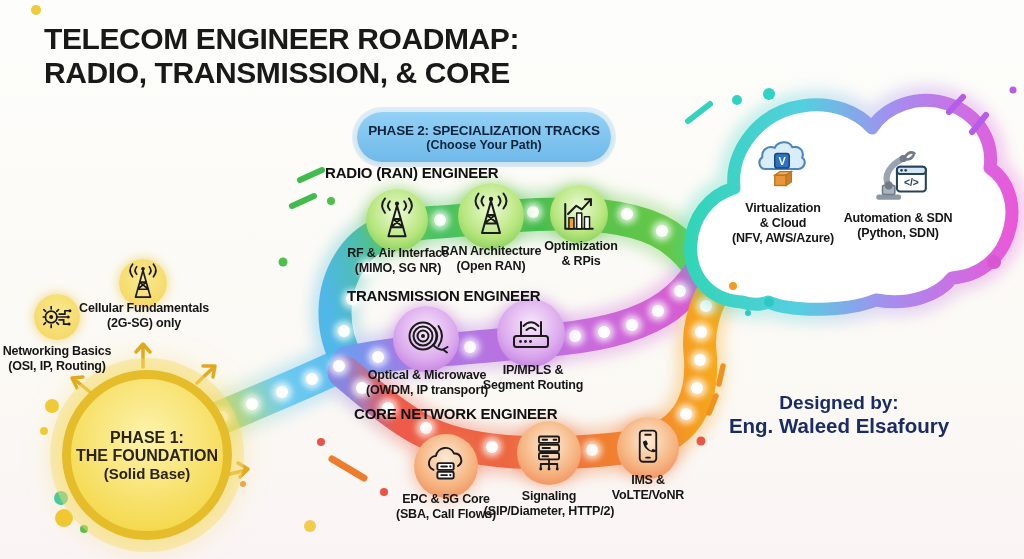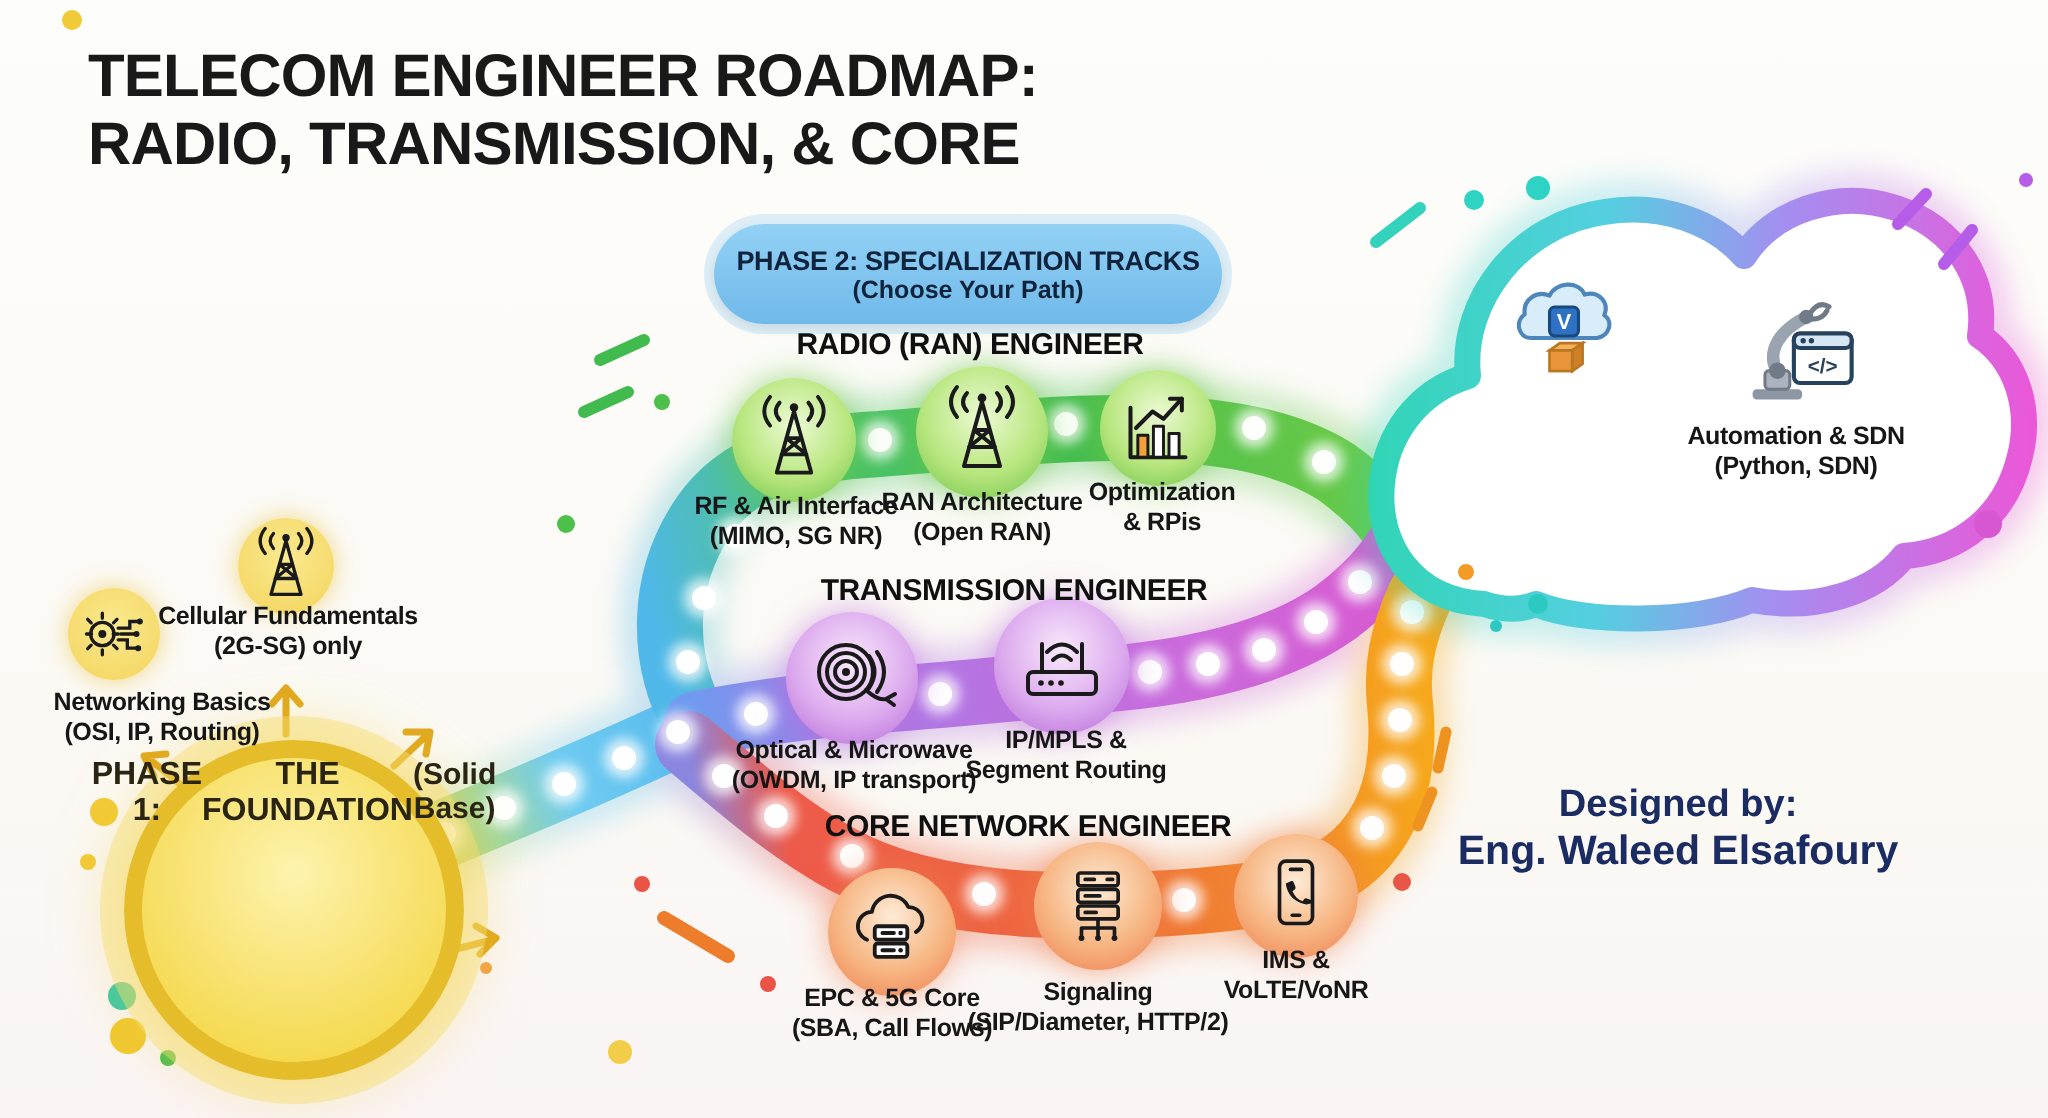--- a/index.html
+++ b/index.html
@@ -17,42 +17,42 @@
     justify-content:center;color:#10233c;}
   .pill .t{font-weight:800;font-size:13.5px;letter-spacing:-0.2px;}
   .pill .s{font-weight:700;font-size:12.5px;}
   .pill2{left:357px;top:112px;width:254px;height:50px;
     background:linear-gradient(180deg,#93d1f5,#6fb9ea);
     box-shadow:0 0 0 5px rgba(150,205,242,.30),0 2px 6px rgba(0,0,0,.12);}
   .pill3{left:727px;top:22px;width:238px;height:55px;color:#101018;
     background:linear-gradient(90deg,#3ed2b2 0%,#7d9aea 45%,#e75bd6 100%);
     box-shadow:0 0 0 5px rgba(210,150,230,.25),0 2px 6px rgba(0,0,0,.12);}
   
-  .track-heading{z-index:6;width:320px;text-align:center;font-weight:800;font-size:15px;
+  .track-heading{z-index:6;width:320px;font-weight:800;font-size:15px;
     color:#101010;letter-spacing:-0.2px;}
   
   .node{z-index:4;border-radius:50%;display:flex;align-items:center;justify-content:center;}
   .node svg{display:block;}
   .ran{background:radial-gradient(circle at 50% 38%,#ecfad4 0%,#b8e67e 55%,#6cc24a 100%);
     box-shadow:0 0 16px rgba(110,200,70,.65);}
   .trx{background:radial-gradient(circle at 50% 38%,#f8e9fb 0%,#dcaaee 55%,#b468d6 100%);
     box-shadow:0 0 16px rgba(190,110,220,.6);}
   .core{background:radial-gradient(circle at 50% 38%,#fdebd6 0%,#f6b480 55%,#ee7b50 100%);
     box-shadow:0 0 16px rgba(240,130,80,.6);}
   .found{background:radial-gradient(circle at 50% 40%,#fae98f 0%,#f3d45c 100%);
     box-shadow:0 0 12px rgba(235,200,80,.7);}
   
   .node-label{z-index:6;text-align:center;font-weight:700;font-size:12.5px;line-height:1.18;
     color:#161616;letter-spacing:-0.2px;}
   
   .phase1{left:62px;top:370px;width:170px;height:170px;border-radius:50%;z-index:3;
     background:radial-gradient(circle at 50% 38%,#fdf3ae 0%,#f5da52 75%,#f0cf3e 100%);
     border:9px solid #e5bd2a;box-sizing:border-box;
     box-shadow:0 0 0 12px rgba(247,222,110,.45),0 0 34px rgba(240,200,40,.55);
-    display:flex;justify-content:center;text-align:center;
+    display:flex;flex-direction:column;justify-content:center;text-align:center;
     color:#2a2413;font-weight:800;}
   .phase1 .l1{font-size:16px;}
   .phase1 .l2{font-size:16px;}
   .phase1 .l3{font-size:15px;font-weight:700;}
   
   .credit{left:704px;top:392px;width:270px;z-index:6;text-align:center;color:#1b2c63;}
   .credit .c1{font-weight:800;font-size:19px;}
   .credit .c2{font-weight:800;font-size:20.5px;}
 </style>
 </head>
@@ -391,21 +391,21 @@
         <g fill="none" stroke="#1a1a1a" stroke-width="2" stroke-linecap="round">
           <circle cx="24" cy="7" r="2.2" fill="#1a1a1a" stroke="none"></circle>
           <path d="M24 9 L15 41 M24 9 L33 41 M20 23 L28 23 M17.5 31.5 L30.5 31.5 M20 23 L30.5 31.5 M28 23 L17.5 31.5 M15 41 L33 41"></path>
           <path d="M16.5 4.5 Q12.5 9 16.5 13.5"></path>
           <path d="M11.5 1.5 Q5.5 9 11.5 16.5"></path>
           <path d="M31.5 4.5 Q35.5 9 31.5 13.5"></path>
           <path d="M36.5 1.5 Q42.5 9 36.5 16.5"></path>
         </g>
       </svg>
 </div>
-<div class="abs node-label" style="left:0px;top:344px;width:114px;padding-left:24px;">
+<div class="abs node-label" style="left:0px;top:344px;width:114px;">
   <div>Networking Basics</div>
   <div>(OSI, IP, Routing)</div>
 </div>
 <div class="abs node-label" style="left:59px;top:301px;width:170px;">
   <div>Cellular Fundamentals</div>
   <div>(2G-SG) only</div>
 </div>
 
 <div class="abs phase1">
   <div class="l1">PHASE 1:</div>
@@ -431,20 +431,25 @@
     <circle cx="22" cy="38" r="4" fill="#717b88"></circle>
         <circle cx="36" cy="12" r="3.5" fill="#717b88"></circle>
     <path d="M38 10 q4 -6 9 -3 M39 13 q5 0 7 -4" stroke="#717b88" stroke-width="2.5" fill="none" stroke-linecap="round"></path>
     <rect x="30" y="20" width="28" height="24" rx="3" fill="#ffffff" stroke="#27425c" stroke-width="2"></rect>
     <rect x="30" y="20" width="28" height="7" rx="3" fill="#d7e6f4" stroke="#27425c" stroke-width="2"></rect>
     <circle cx="34.5" cy="23.5" r="1.3" fill="#27425c"></circle>
         <circle cx="38.5" cy="23.5" r="1.3" fill="#27425c"></circle>
     <text x="44" y="39" font-size="10" font-weight="bold" fill="#27425c" text-anchor="middle" font-family="Liberation Sans, sans-serif">&lt;/&gt;</text>
   </svg>
 </div>
+<div class="abs node-label" style="left:708px;top:201px;width:150px;">
+  <div>Virtualization</div>
+  <div>&amp; Cloud</div>
+  <div>(NFV, AWS/Azure)</div>
+</div>
 <div class="abs node-label" style="left:813px;top:211px;width:170px;">
   <div>Automation &amp; SDN</div>
   <div>(Python, SDN)</div>
 </div>
 
 <div class="abs credit">
   <div class="c1">Designed by:</div>
   <div class="c2">Eng. Waleed Elsafoury</div>
 </div>
 

